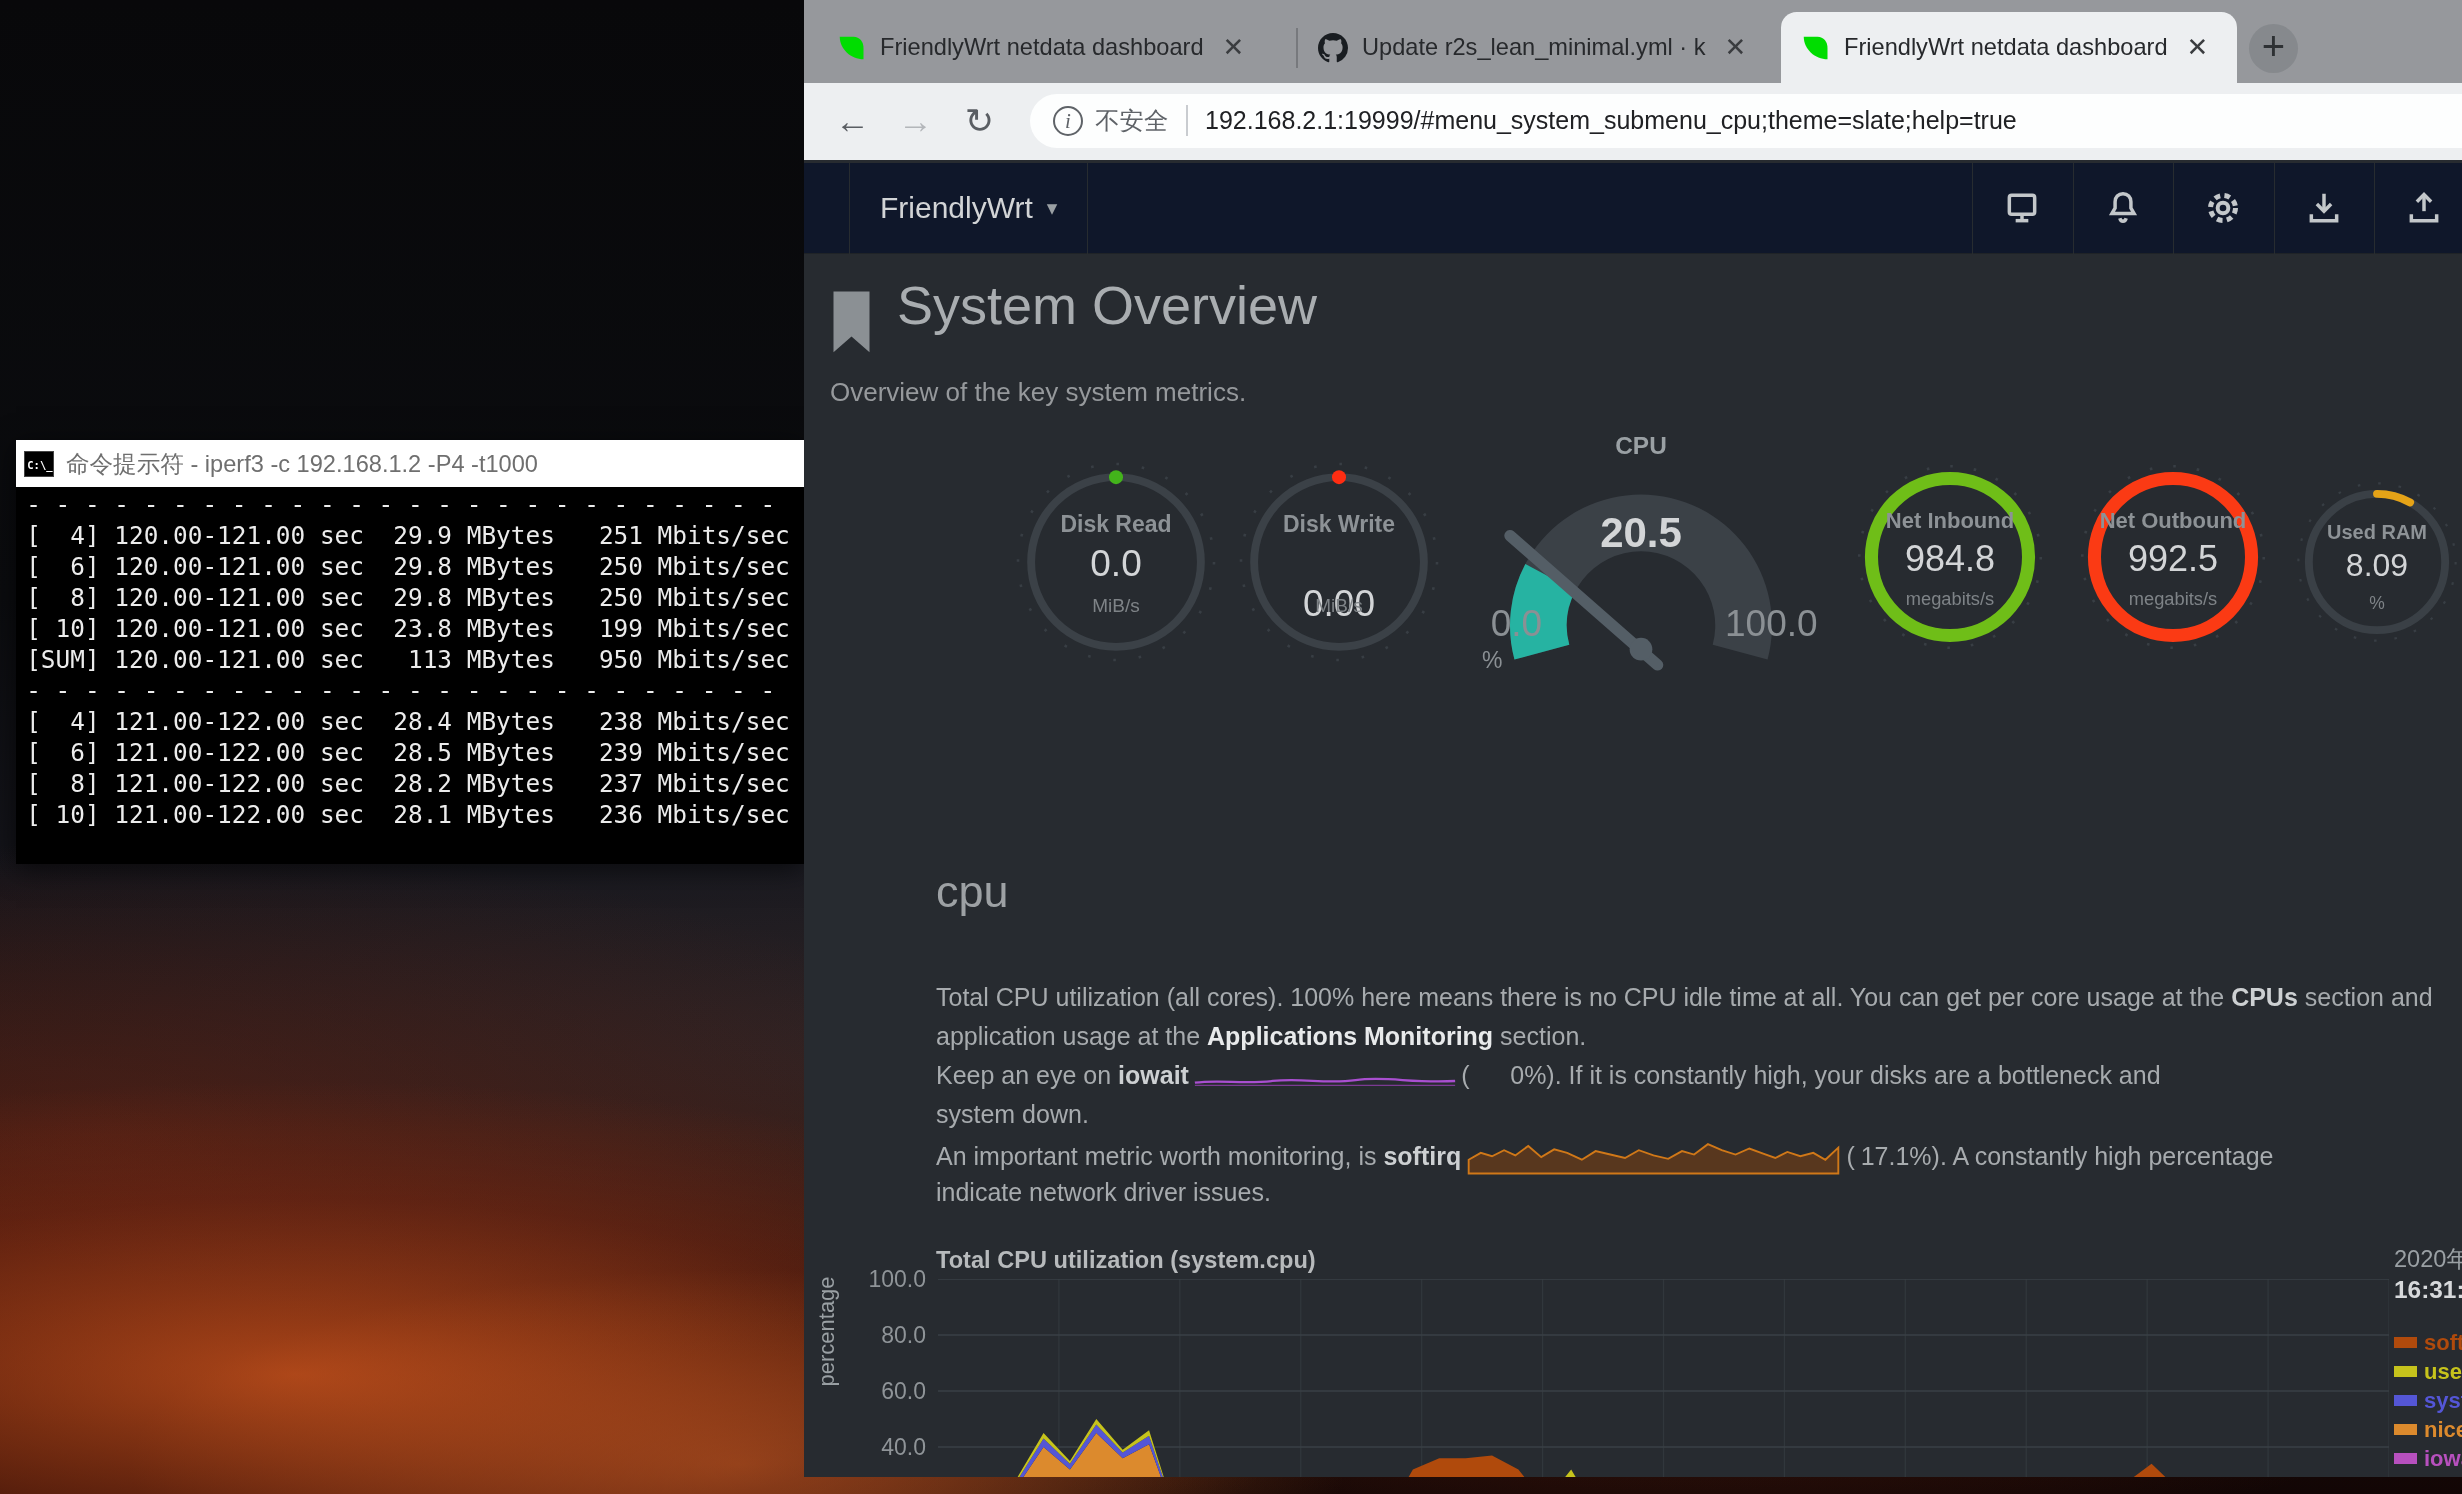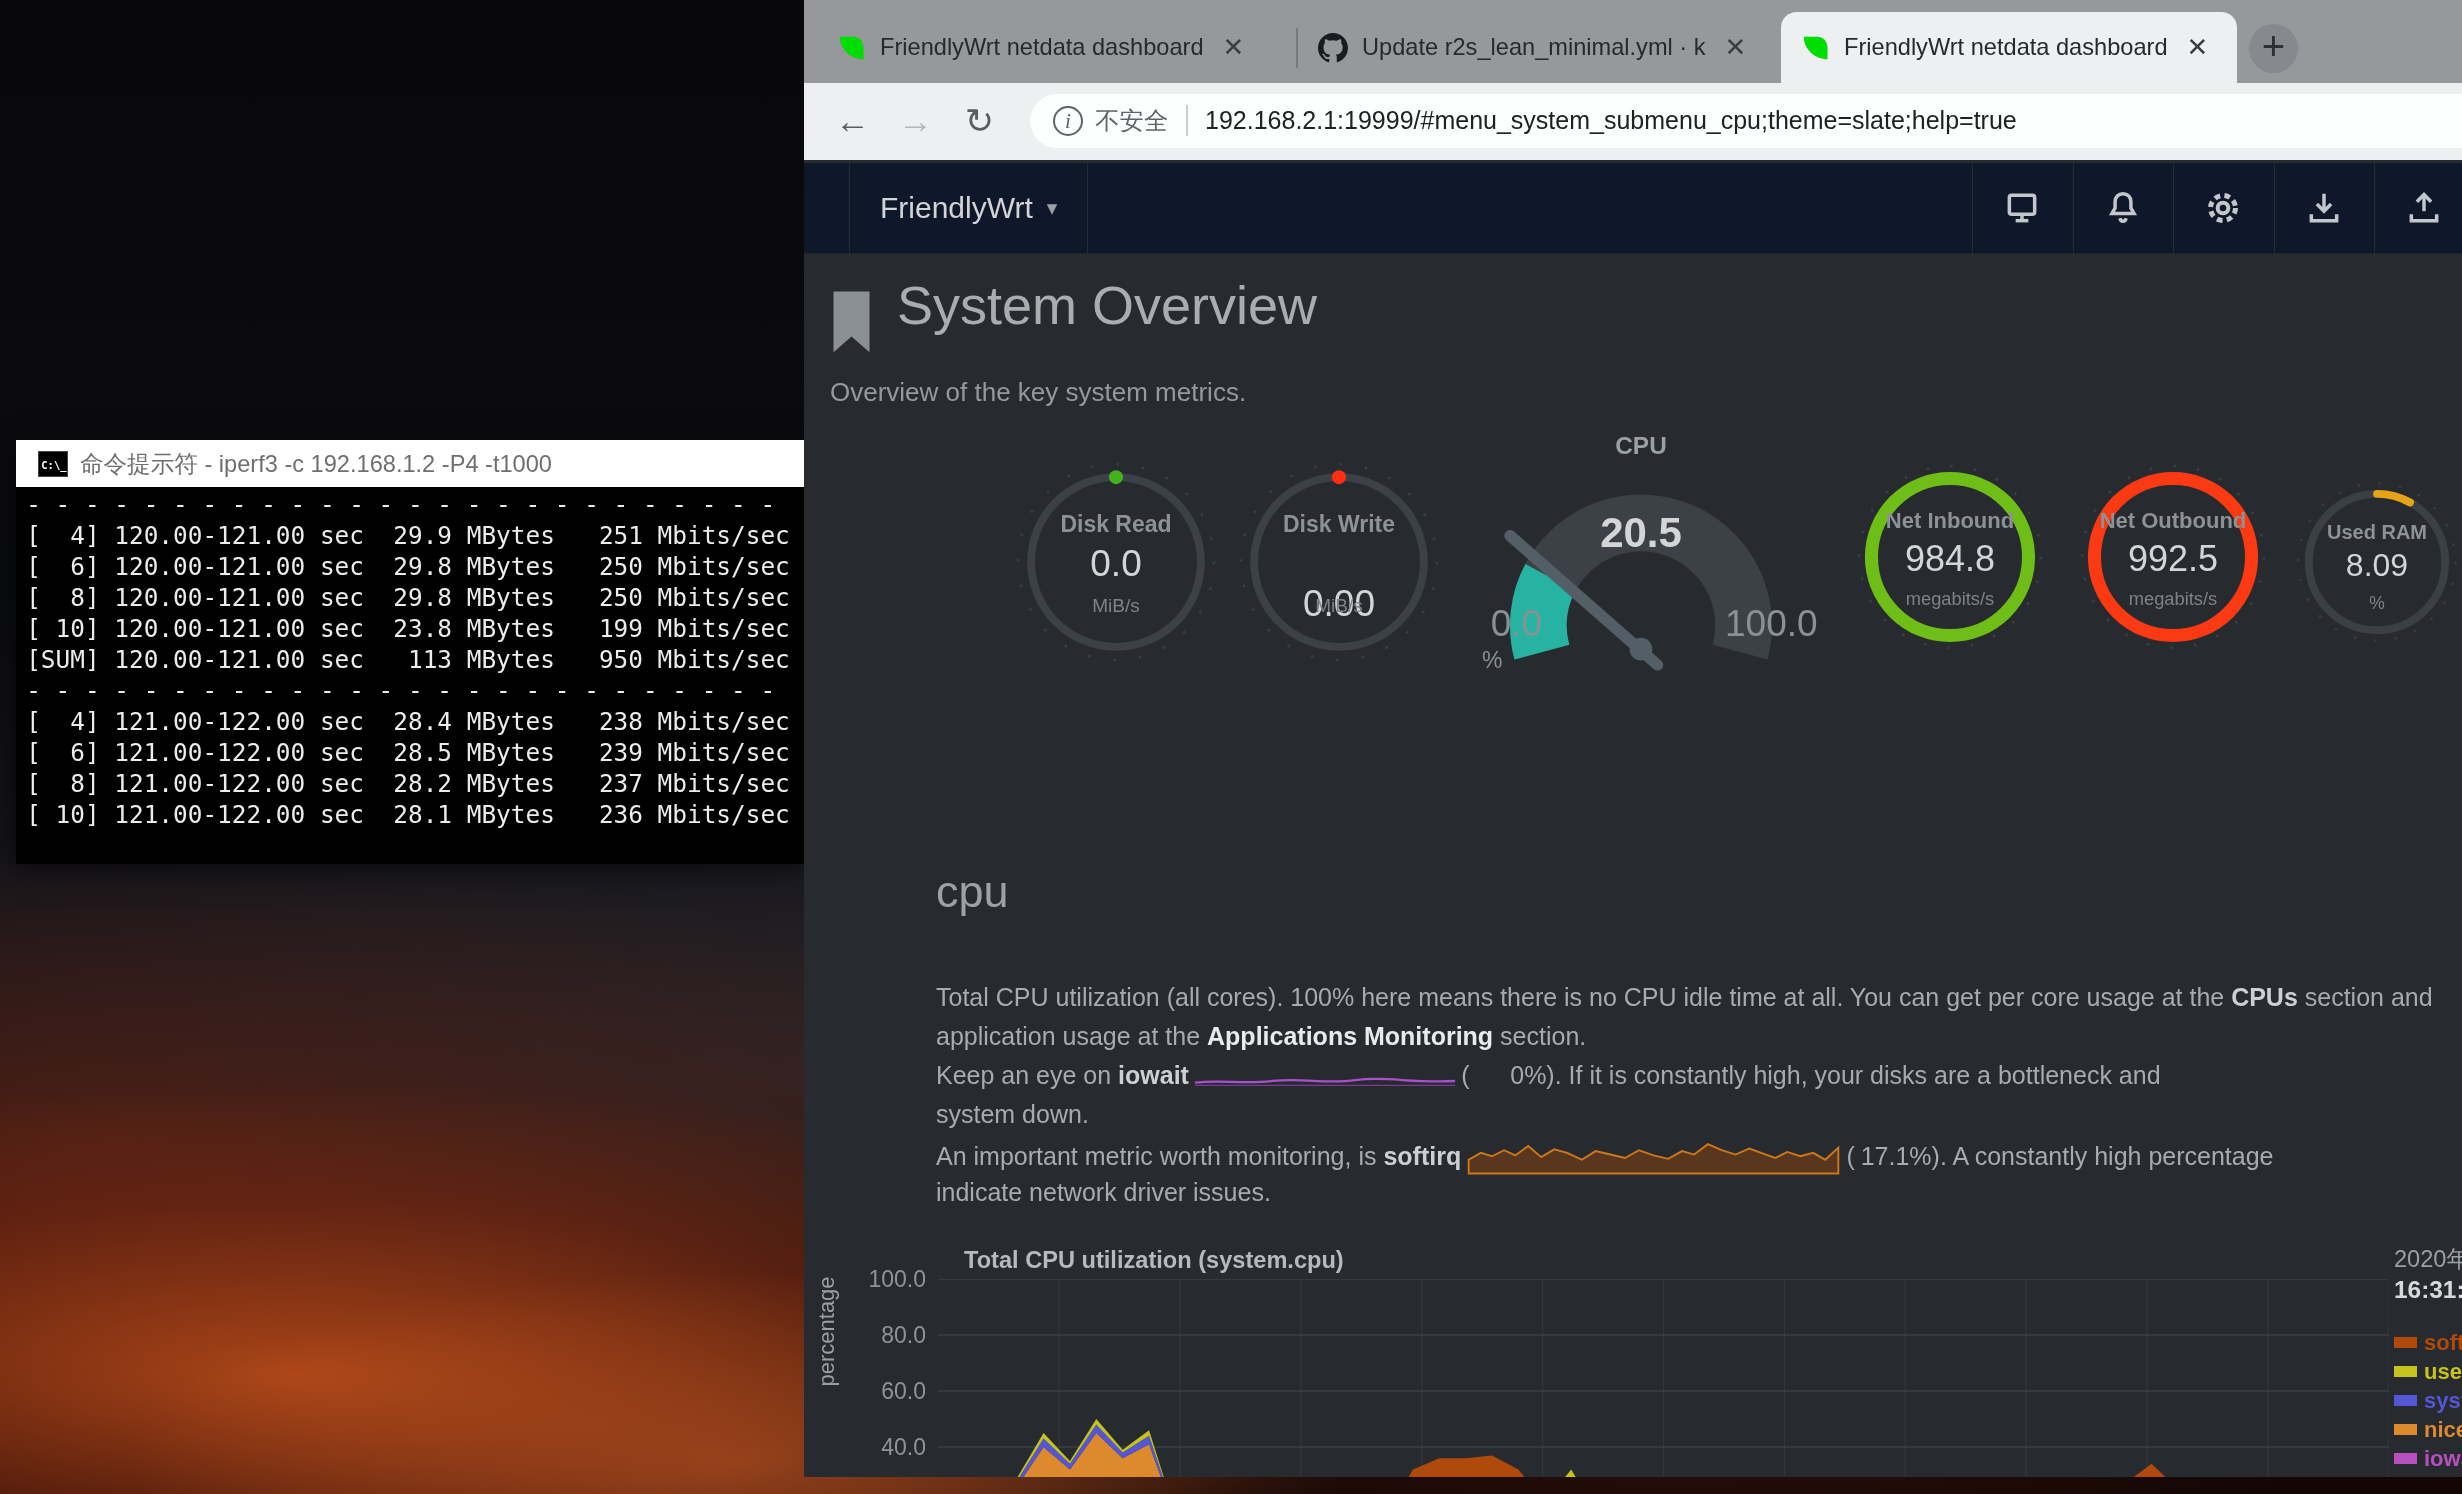--- a/index.html
+++ b/index.html
@@ -9,21 +9,21 @@
     background:
       radial-gradient(60% 28% at 12% 92%, rgba(216,88,30,.75), rgba(150,48,18,.40) 42%, rgba(0,0,0,0) 70%),
       radial-gradient(38% 20% at 30% 98%, rgba(255,138,58,.50), rgba(0,0,0,0) 65%),
       radial-gradient(55% 28% at 4% 76%, rgba(110,38,22,.45), rgba(0,0,0,0) 70%),
       radial-gradient(70% 30% at 38% 70%, rgba(72,74,84,.28), rgba(0,0,0,0) 70%),
       radial-gradient(45% 22% at 68% 90%, rgba(130,46,22,.35), rgba(0,0,0,0) 70%),
       linear-gradient(180deg,#08080a 0%,#0b0c0f 40%,#14141a 58%,#2a140f 76%,#1e0b07 89%,#120605 100%);
   }
   
   .terminal { position:absolute; left:15.7px; top:440px; width:788px; height:424px; box-shadow:0 5.2px 26px rgba(0,0,0,.6); }
-  .term-titlebar { position:relative; height:47px; background:#ffffff; display:flex; align-items:center; padding-left:22px; }
+  .term-titlebar { position:relative; height:47px; background:#ffffff; display:flex; align-items:center; padding-left:8px; }
   .term-icon { width:30px; height:26px; background:#000; color:#fff; font-family:"DejaVu Sans Mono", monospace; font-size:11.4px; line-height:26px; text-align:left; padding-left:2.6px; border:0.9px solid #444; }
   .term-icon b { font-size:10.5px; }
   .term-title { margin-left:12.2px; font-size:23.6px; color:#6f6f6f; white-space:nowrap; overflow:hidden; }
   .term-body { height:377px; background:#000; padding:1.7px 0 0 10.5px; overflow:hidden; }
   .term-line { font-family:"DejaVu Sans Mono", monospace; font-size:24.4px; line-height:31px; color:#ececec; white-space:pre; }
   
   .browser { position:absolute; left:804px; top:0; width:1834px; height:1477px; overflow:hidden; background:#272b30; }
   .tabstrip { position:absolute; left:0; top:0; width:1658px; height:83px; background:#96989c; }
   .tab { position:absolute; top:12.2px; height:71px; display:flex; align-items:center; padding:0 19px; }
   .tab.inactive { background:transparent; }
@@ -58,21 +58,21 @@
   .gwrap { position:absolute; }
   .cpu-minmax { position:absolute; font-size:37px; color:#8b9094; }
   .cpu-unit { position:absolute; font-size:23px; color:#8b9094; }
   .cpu-head { position:absolute; left:132px; top:706px; font-size:45px; color:#9da1a4; }
   .doc { position:absolute; left:132px; top:823px; width:1537px; }
   .doc-line { height:39px; font-size:25px; color:#a7abae; white-space:nowrap; overflow:visible; }
   .doc-line b { color:#cdd0d2; }
   .doc-line .bw { color:#e8eaeb; font-weight:bold; }
   .pv { display:inline-block; min-width:92px; text-align:right; }
   .spark { vertical-align:middle; margin:0 5.2px; }
-  .chart-title { position:absolute; left:132px; top:1087px; font-size:23.6px; font-weight:bold; color:#b7babc;margin-left:28px; }
+  .chart-title { position:absolute; left:132px; top:1087px; font-size:23.6px; font-weight:bold; color:#b7babc; }
   .chart-date { position:absolute; left:1590px; top:1083px; font-size:23.6px; color:#9aa0a4; white-space:nowrap; }
   .chart-time { position:absolute; left:1590px; top:1116px; font-size:24.4px; font-weight:bold; color:#d7d9db; white-space:nowrap; }
   .ytick { position:absolute; left:35px; width:87px; text-align:right; font-size:23px; color:#8f9498; }
   .ylab { position:absolute; left:5.2px; top:1196px; width:35px; font-size:22px; color:#9aa0a4; transform:rotate(-90deg); transform-origin:center; white-space:nowrap; }
   .plot { position:absolute; left:134px; top:1119px; width:1451px; height:280px; }
   .legend { position:absolute; left:1590px; top:1168px; width:105px; }
   .legend-item { display:flex; align-items:center; height:29px; white-space:nowrap; }
   .legend-swatch { width:23px; height:11.4px; margin-right:7px; flex:0 0 23px; }
   .legend-label { font-size:22px; font-weight:bold; }
 </style>

